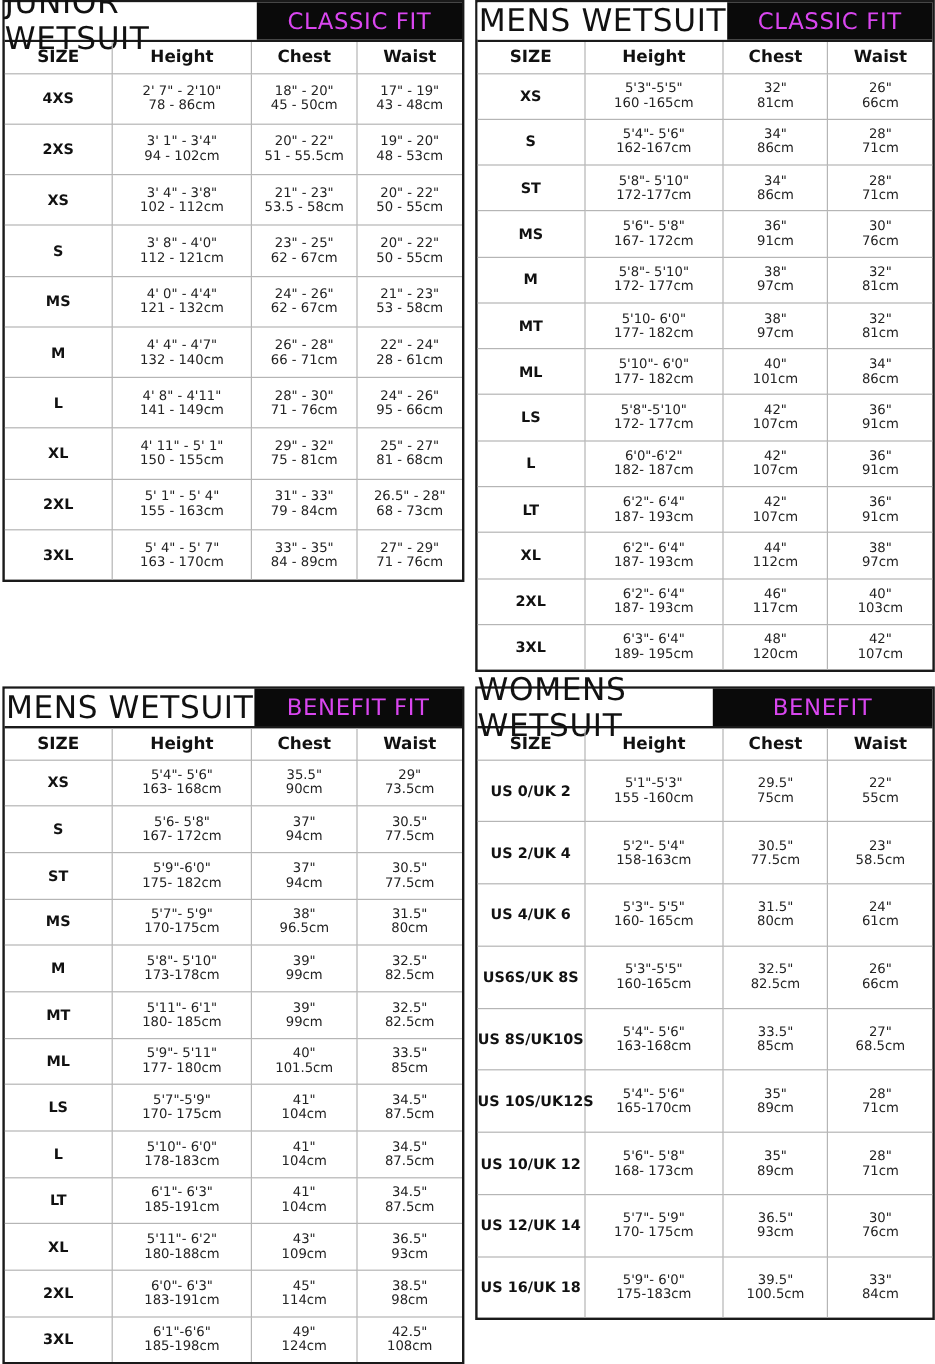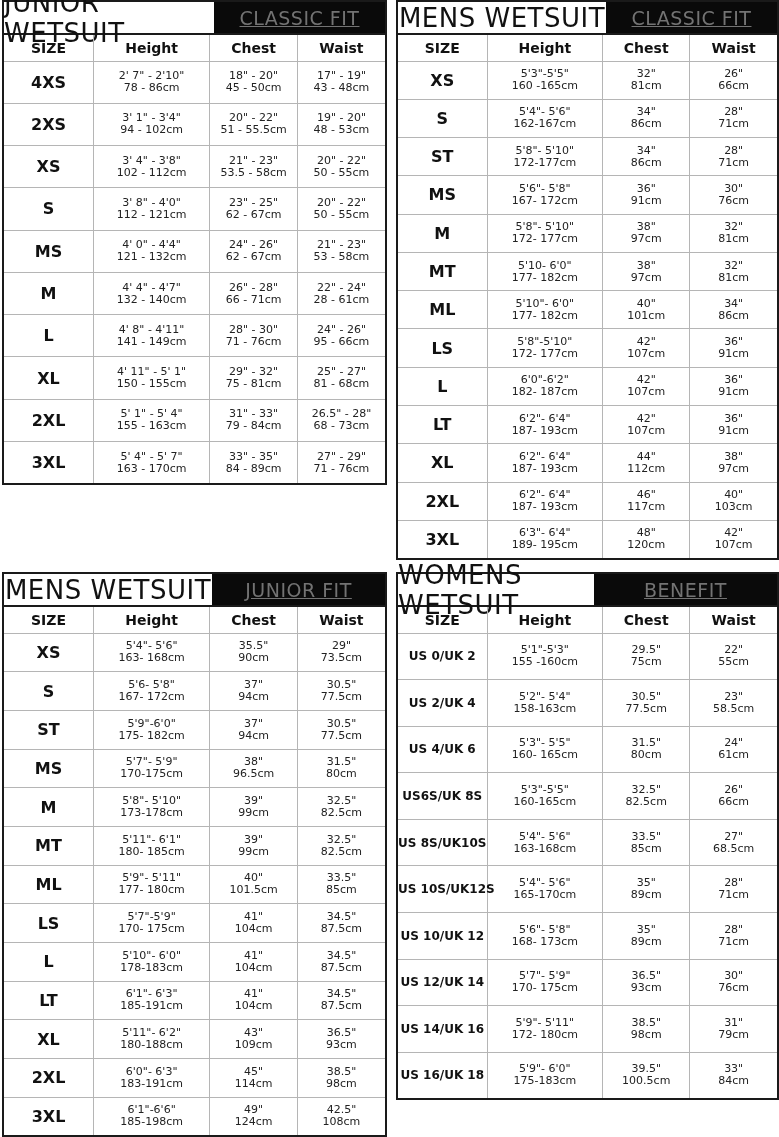--- a/index.html
+++ b/index.html
@@ -12,30 +12,30 @@
     display: flex; flex-direction: column;
   }
   .title-bar { display: flex; height: 33px; border-bottom: 2px solid #1a1a1a; }
   .title-left {
     flex: 0 0 auto; display: flex; align-items: center; justify-content: center;
     font-family: "DejaVu Sans", sans-serif; font-size: 26px; letter-spacing: 0.5px;
     color: #111; background: #fff;
   }
   .title-right {
     flex: 1 1 auto; display: flex; align-items: center; justify-content: center;
-    background: #0a0a0a; color: #737373; font-size: 19px; letter-spacing: 0.5px; text-decoration: underline;
+    background: #0a0a0a; color: #d946ef; font-size: 19px; letter-spacing: 0.5px;
   }
   table { border-collapse: collapse; width: 100%; table-layout: fixed; flex: 1 1 auto; }
   th, td { border: 1px solid #b5b5b5; text-align: center; vertical-align: middle; }
   tr:first-child th { border-top: none; }
   th:first-child, td:first-child { border-left: none; }
   th:last-child, td:last-child { border-right: none; }
   tr:last-child td { border-bottom: none; }
   th { font-weight: bold; font-size: 14px; color: #111; }
-  td.size { font-weight: bold; font-size: 16px; color: #111; }
+  td.size { font-weight: bold; font-size: 12px; color: #111; }
   td.val { font-size: 11px; line-height: 12px; color: #222; }
   td.val span { display: block; }
   .col-size { width: 23.5%; }
   .col-height { width: 30.5%; }
   .col-chest { width: 23%; }
   .col-waist { width: 23%; }
   .womens td.size { font-size: 12px; white-space: nowrap; }
 </style>
 </head>
 <body>
@@ -427,21 +427,21 @@
             <span>107cm</span>
           </td>
         </tr>
       </tbody>
     </table>
   </div>
 
 <div class="chart" style="left:2px; top:572px; width:385px; height:565px;">
     <div class="title-bar">
       <div class="title-left" style="width:208px">MENS WETSUIT</div>
-      <div class="title-right">JUNIOR FIT</div>
+      <div class="title-right">BENEFIT FIT</div>
     </div>
     <table>
       <colgroup>
         <col class="col-size">
         <col class="col-height">
         <col class="col-chest">
         <col class="col-waist">
       </colgroup>
       <tbody>
         <tr style="height:26px">
@@ -782,35 +782,20 @@
           <td class="val">
             <span>36.5"</span>
             <span>93cm</span>
           </td>
           <td class="val">
             <span>30"</span>
             <span>76cm</span>
           </td>
         </tr>
         <tr>
-          <td class="size">US 14/UK 16</td>
-          <td class="val">
-            <span>5'9"- 5'11"</span>
-            <span>172- 180cm</span>
-          </td>
-          <td class="val">
-            <span>38.5"</span>
-            <span>98cm</span>
-          </td>
-          <td class="val">
-            <span>31"</span>
-            <span>79cm</span>
-          </td>
-        </tr>
-        <tr>
           <td class="size">US 16/UK 18</td>
           <td class="val">
             <span>5'9"- 6'0"</span>
             <span>175-183cm</span>
           </td>
           <td class="val">
             <span>39.5"</span>
             <span>100.5cm</span>
           </td>
           <td class="val">

